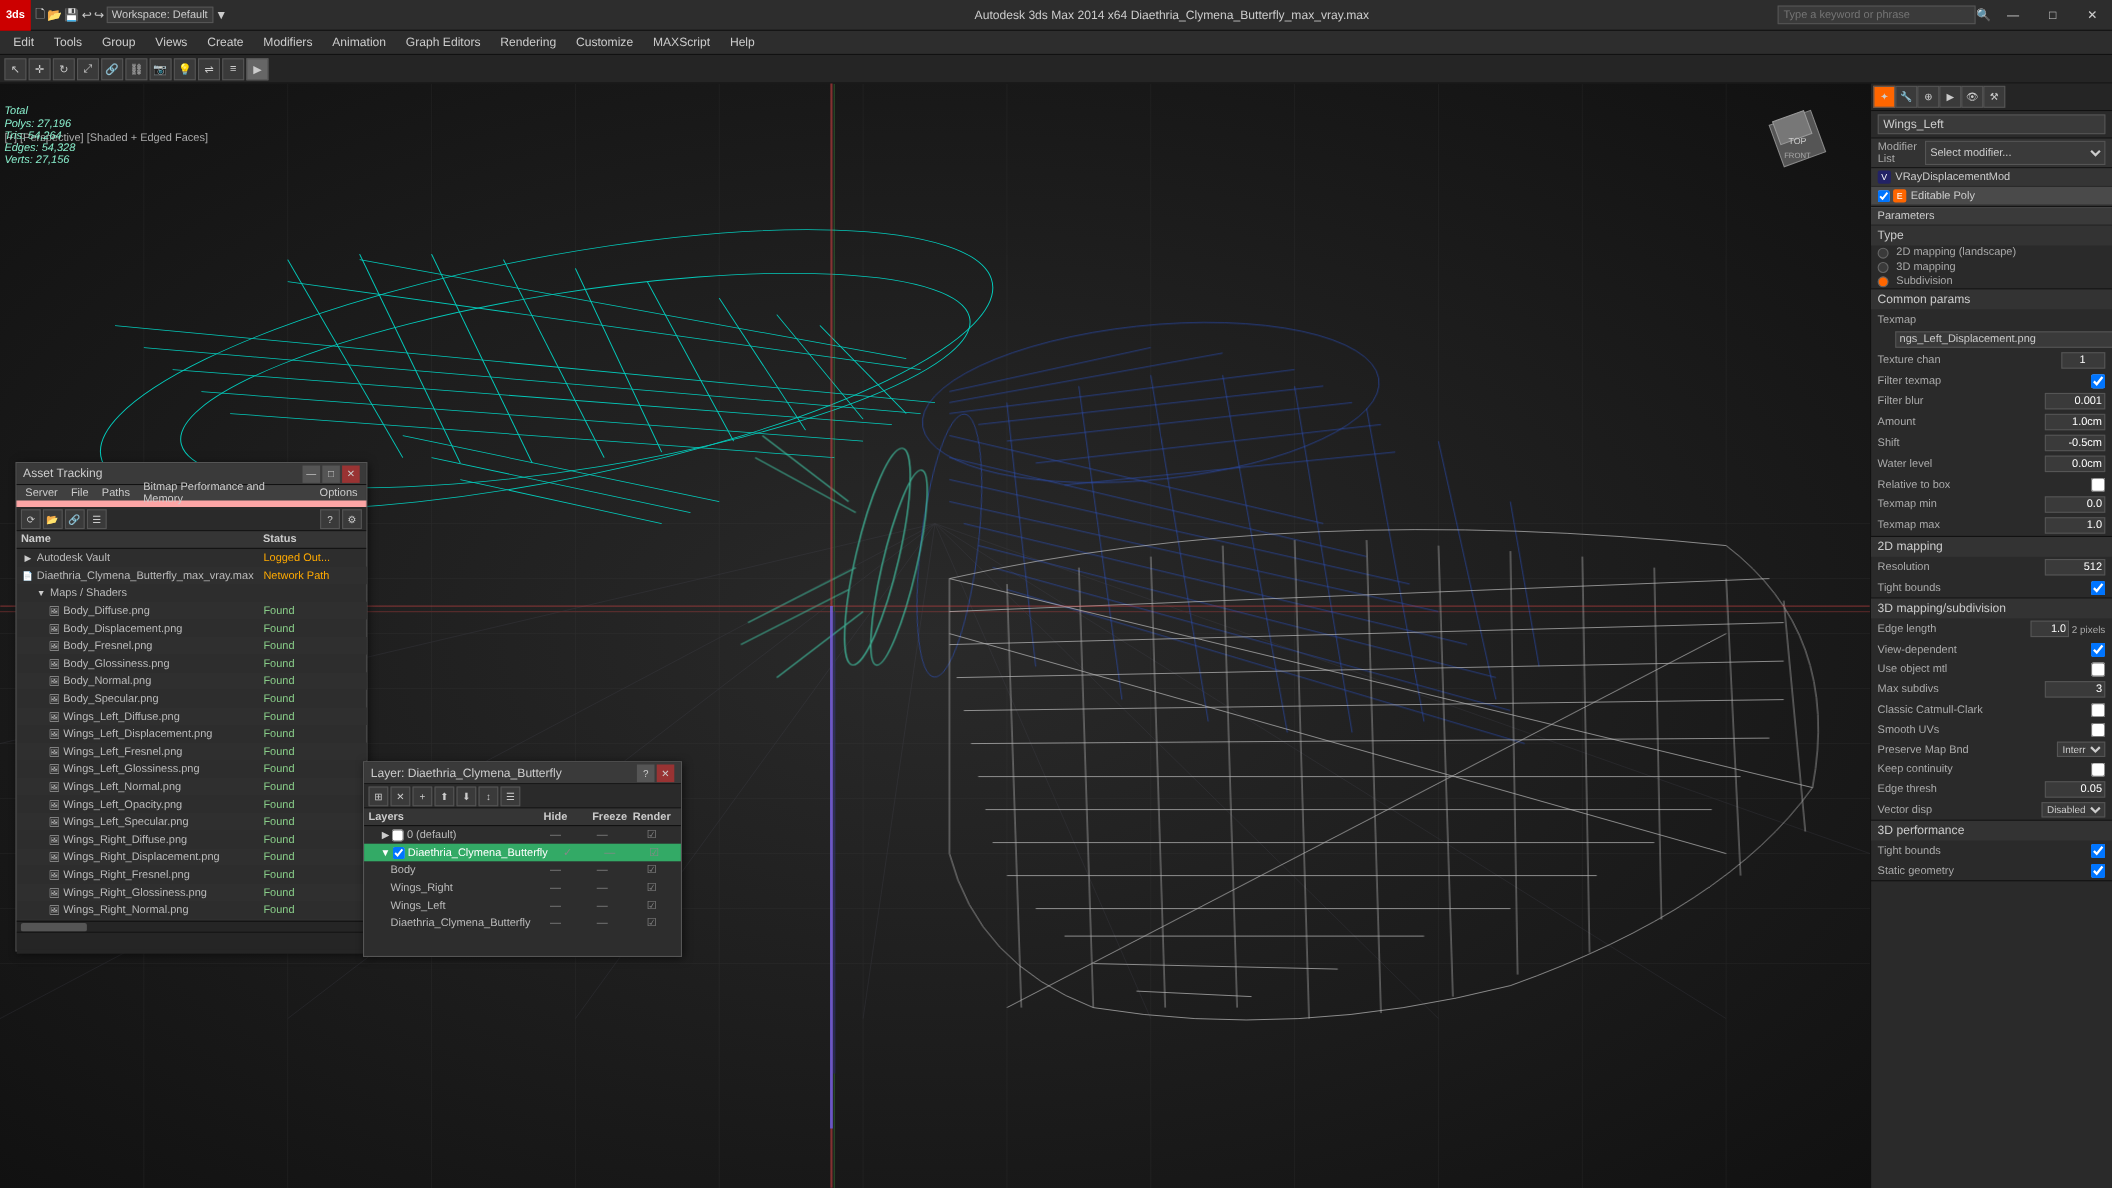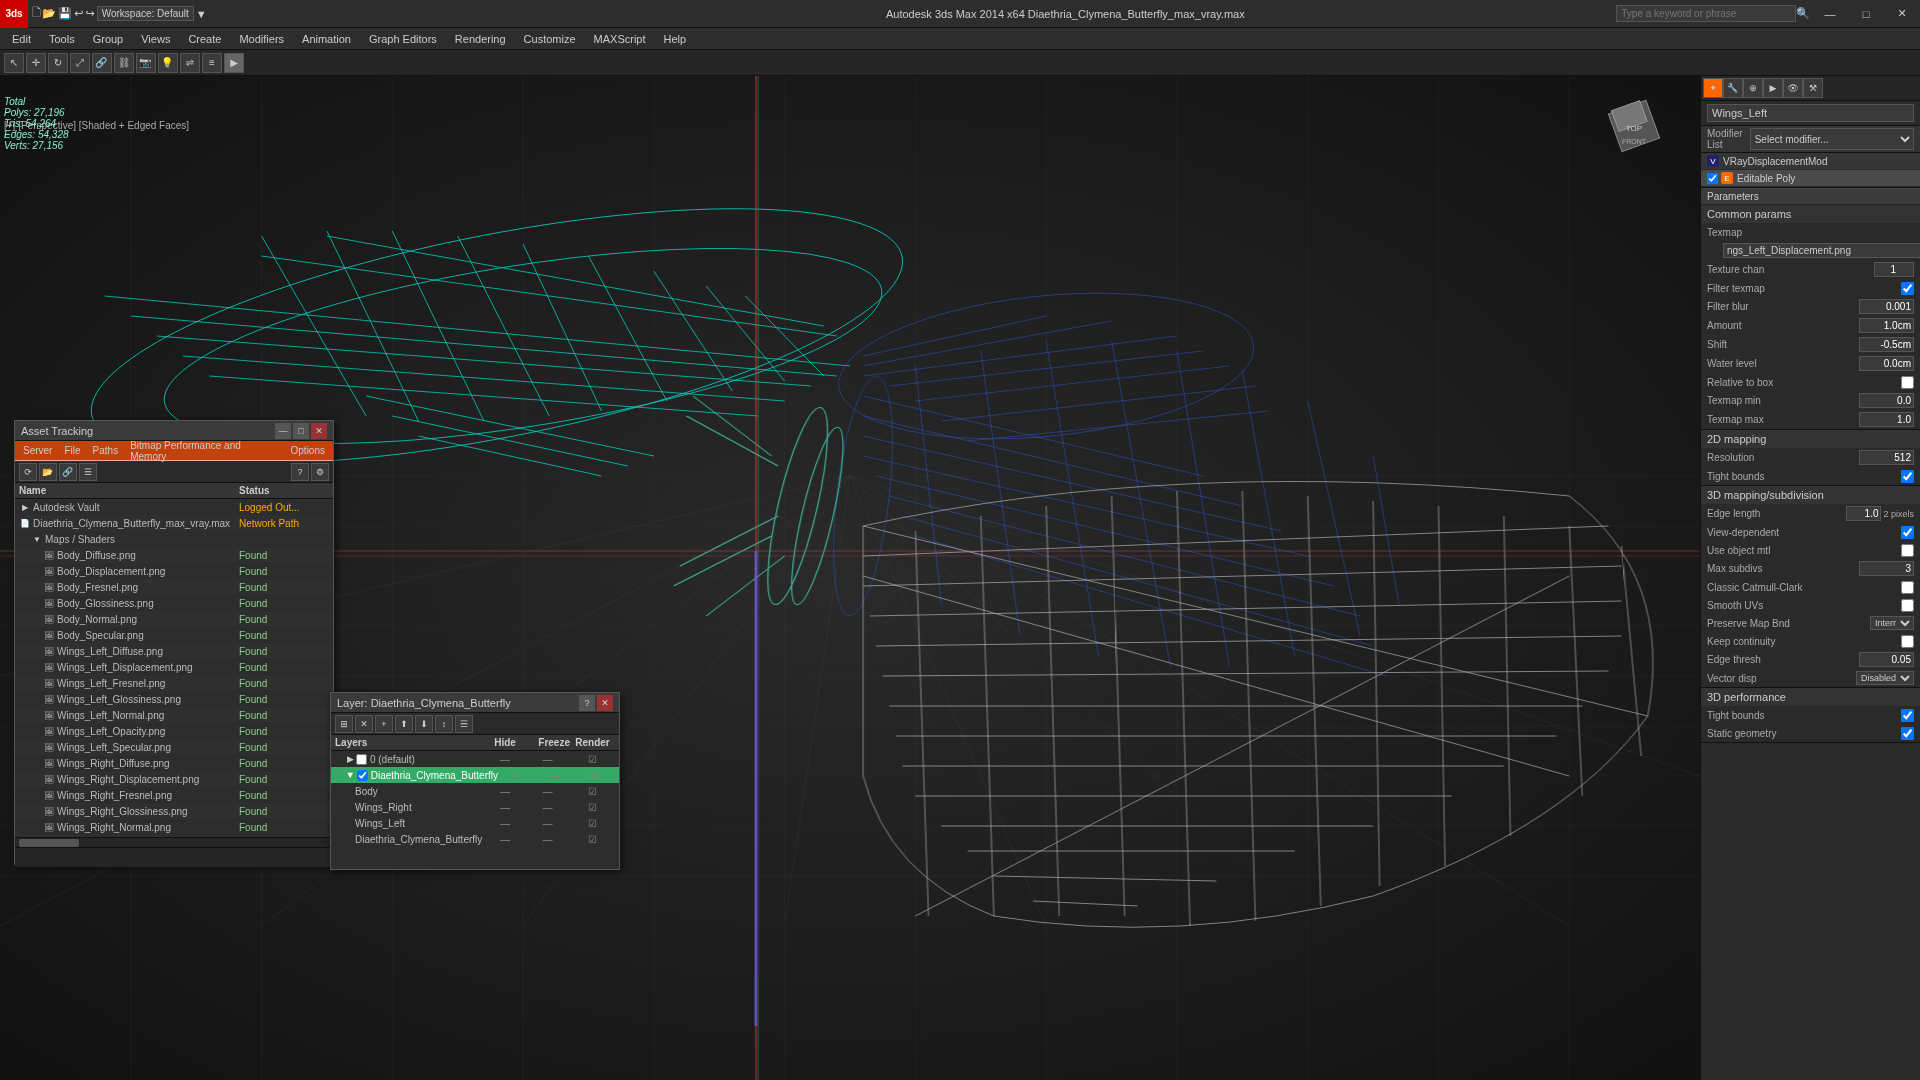--- a/index.html
+++ b/index.html
@@ -88,21 +88,21 @@
       border-bottom: 1px solid #111;
     }
     .float-titlebar .float-controls { margin-left: auto; display: flex; gap: 2px; }
     .float-titlebar .float-controls span { width: 16px; height: 16px; background: #555; display: flex; align-items: center; justify-content: center; font-size: 9px; cursor: pointer; }
     .float-titlebar .float-controls span.close-btn { background: #933; }
 
     
     #asset-window { left: 14px; top: 344px; width: 320px; height: 445px; }
     #asset-toolbar { height: 22px; background: #2a2a2a; display: flex; align-items: center; padding: 0 4px; gap: 2px; border-bottom: 1px solid #111; }
     #asset-toolbar .atool { width: 18px; height: 18px; background: #3a3a3a; border: 1px solid #555; display: flex; align-items: center; justify-content: center; font-size: 9px; color: #ccc; cursor: pointer; }
-    #asset-menu { height: 20px; background: #c2410c; display: flex; align-items: center; padding: 0 4px; gap: 4px; border-bottom: 1px solid #fca5a5; }
+    #asset-menu { height: 20px; background: #404040; display: flex; align-items: center; padding: 0 4px; gap: 4px; border-bottom: 6px solid #fca5a5; }
     #asset-menu span { font-size: 10px; color: #ccc; cursor: pointer; padding: 0 4px; }
     #asset-header { display: flex; padding: 2px 4px; background: #353535; border-bottom: 1px solid #111; }
     #asset-header .col-name { flex: 1; font-size: 10px; font-weight: bold; color: #ccc; }
     #asset-header .col-status { width: 90px; font-size: 10px; font-weight: bold; color: #ccc; }
     .asset-row { display: flex; align-items: center; padding: 1px 4px; min-height: 16px; }
     .asset-row:nth-child(even) { background: #2f2f2f; }
     .asset-row .indent { display: inline-block; }
     .asset-row .file-icon { width: 12px; height: 12px; margin-right: 2px; display: inline-flex; align-items: center; justify-content: center; font-size: 8px; }
     .asset-row .file-name { flex: 1; font-size: 10px; color: #bbb; white-space: nowrap; overflow: hidden; text-overflow: ellipsis; }
     .asset-row .file-status { width: 90px; font-size: 10px; color: #8c8; }
@@ -659,20 +659,43 @@
         <input type="checkbox" checked="" style="width: 11px; height: 11px; margin-right: 3px;">
         <div class="modifier-icon orange">E</div>
         <span style="font-size:10px;color:#ccc;">Editable Poly</span>
       </div>
     </div>
 
     <div class="scrollable">
 
       <div class="section-title">Parameters</div>
 
+      <div class="panel-section">
+        <div class="panel-header">
+          <span>Type</span>
+        </div>
+        <div class="checkbox-row">
+          <label>
+            <span class="panel-radio"></span>
+            <span>2D mapping (landscape)</span>
+          </label>
+        </div>
+        <div class="checkbox-row">
+          <label>
+            <span class="panel-radio"></span>
+            <span>3D mapping</span>
+          </label>
+        </div>
+        <div class="checkbox-row">
+          <label>
+            <span class="panel-radio checked"></span>
+            <span>Subdivision</span>
+          </label>
+        </div>
+      </div>
 
       <div class="panel-section">
         <div class="panel-header">
           <span>Common params</span>
         </div>
         <div class="panel-row">
           <span class="panel-label">Texmap</span>
         </div>
         <div class="full-row">
           <input type="text" style="background: rgb(58, 58, 58); border: 1px solid rgb(85, 85, 85); color: rgb(204, 204, 204); width: 100%; font-size: 10px; padding: 1px 3px;" value="ngs_Left_Displacement.png">

